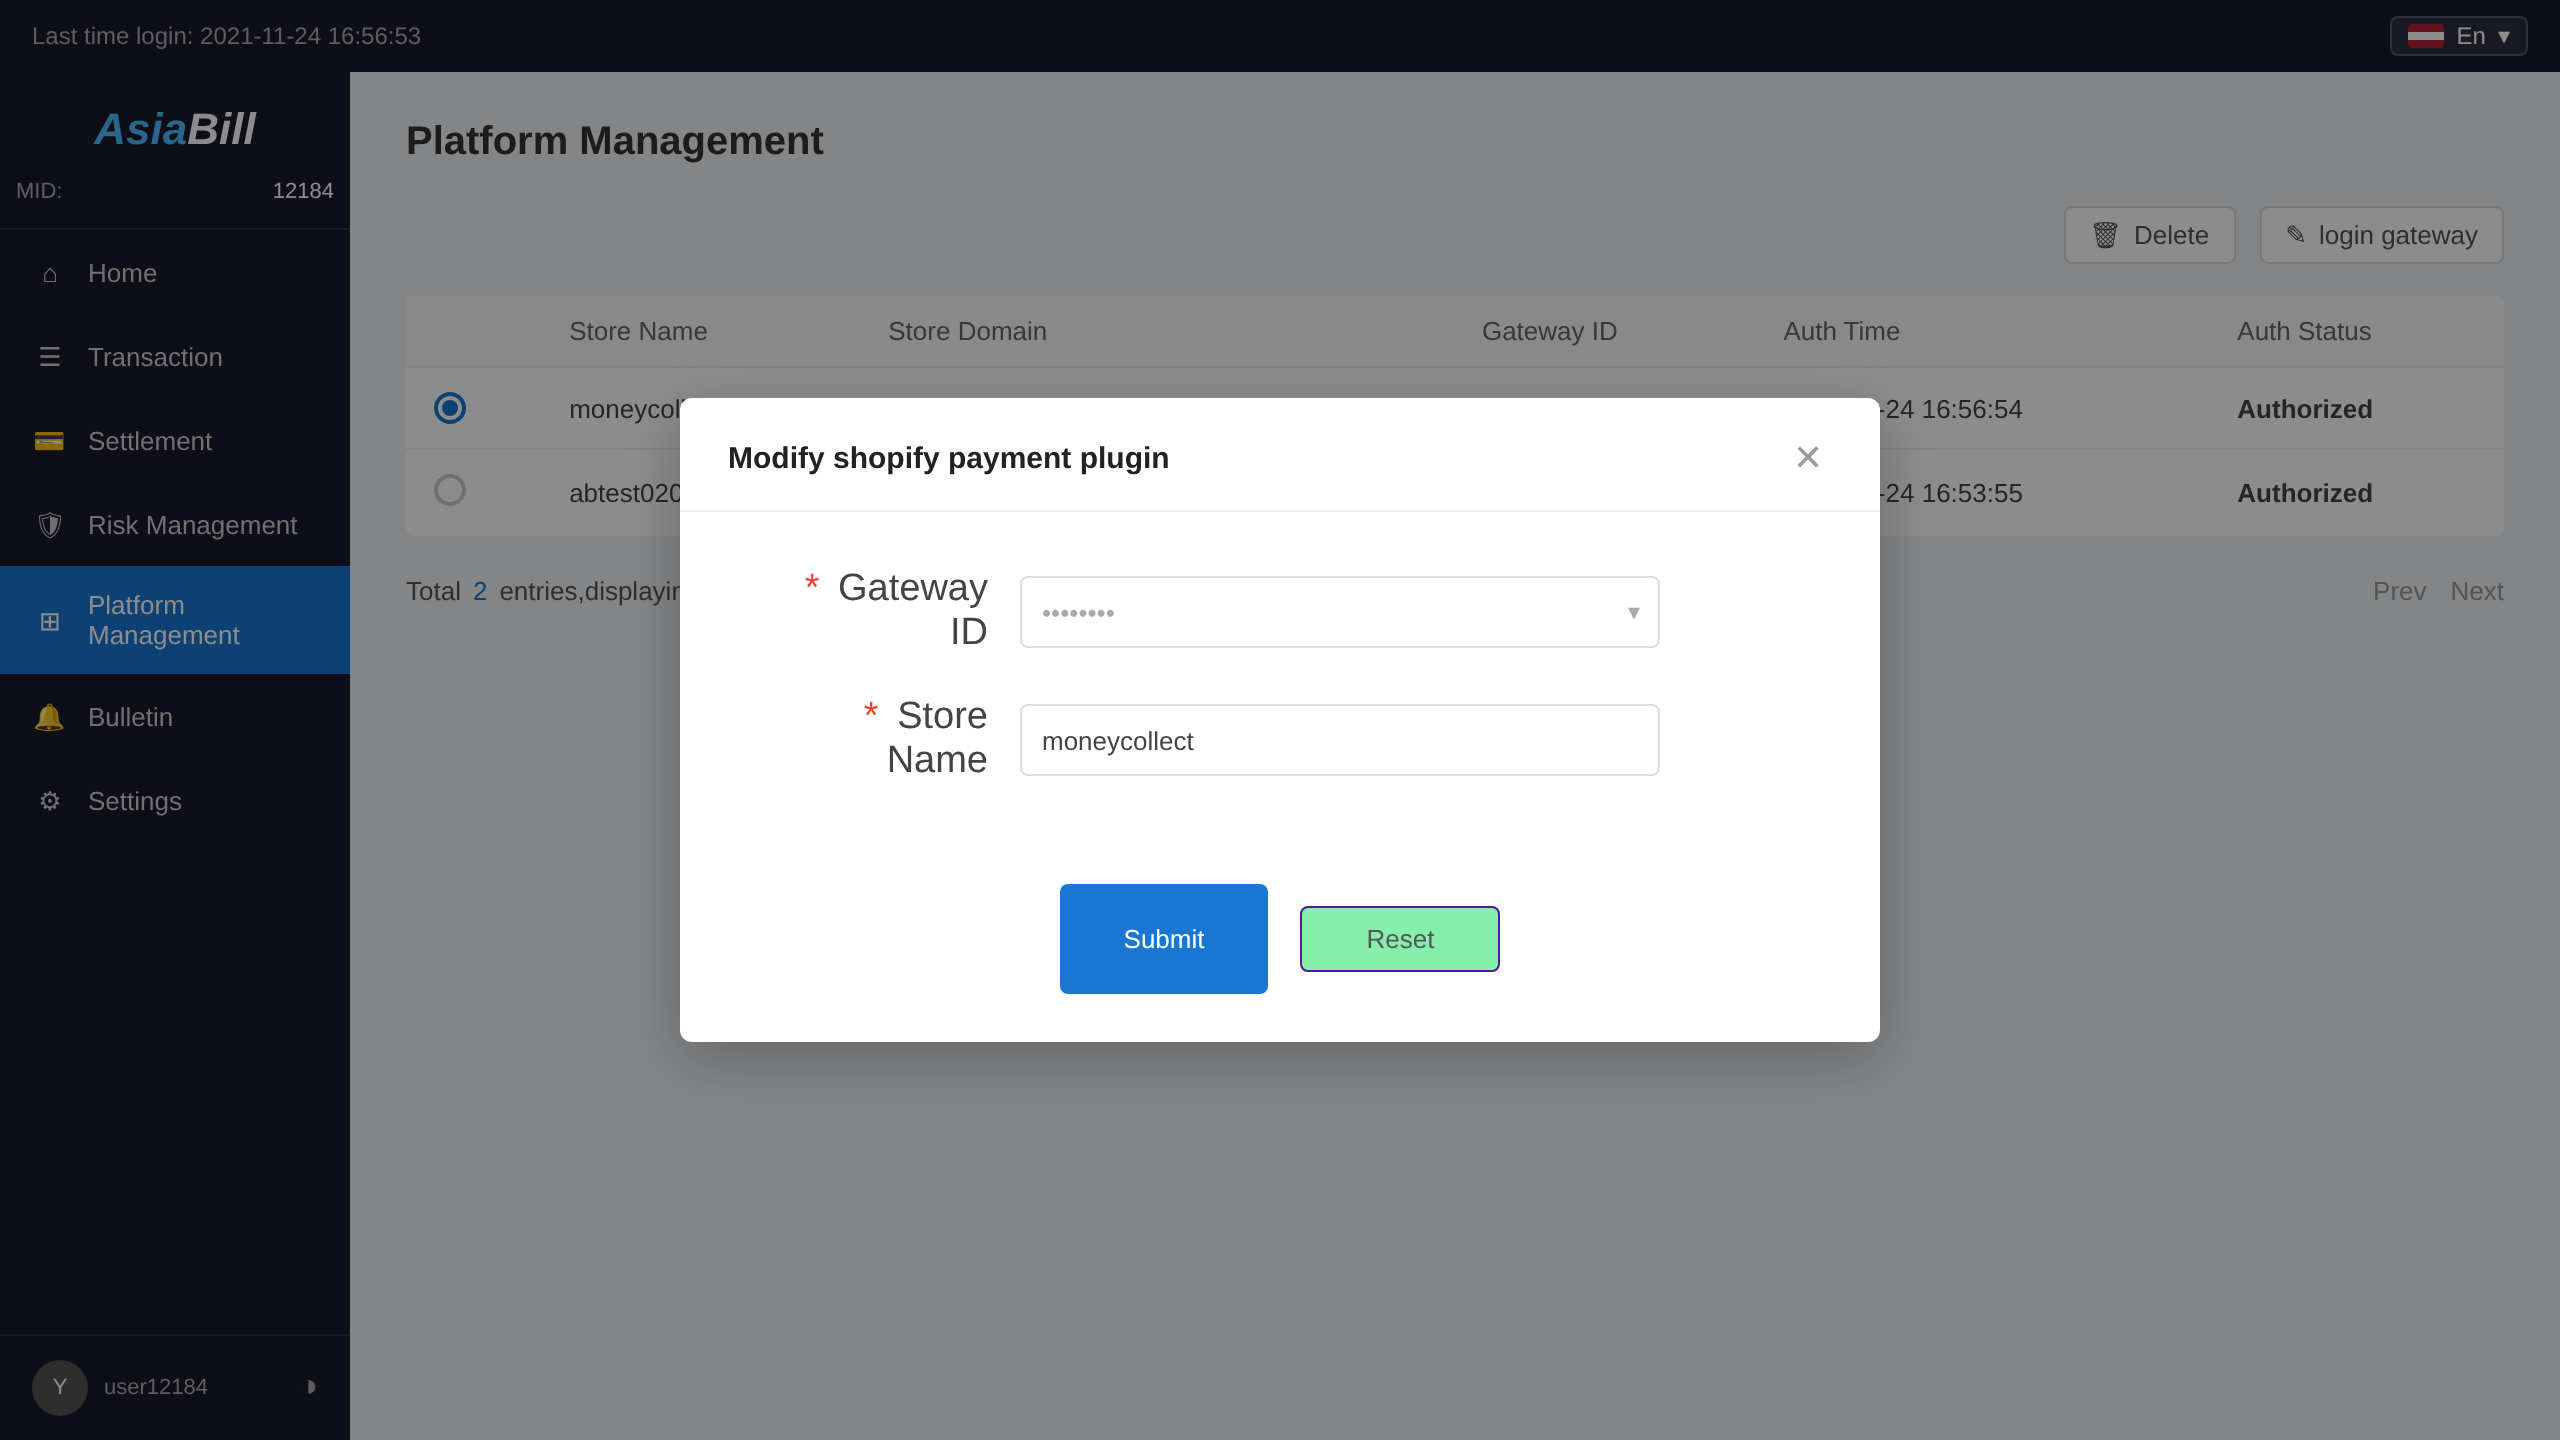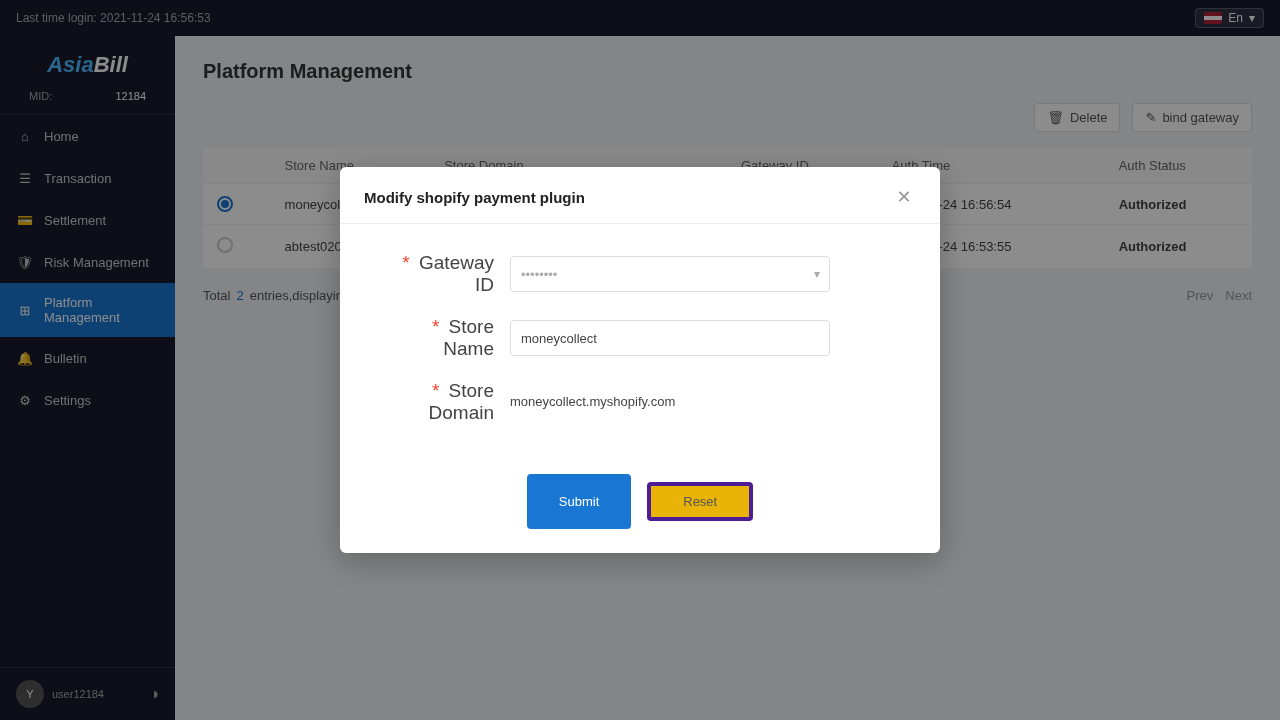--- a/index.html
+++ b/index.html
@@ -65,21 +65,21 @@
       color: #fff;
       font-size: 22px;
       font-weight: bold;
       font-style: italic;
     }
     .logo-text span { color: #4db8ff; }
     .mid-bar {
       display: flex;
       align-items: flex-start;
       justify-content: space-between;
-      padding: 4px 29px 12px;
+      padding: 4px 8px 12px;
       border-bottom: 1px solid rgba(255,255,255,0.1);
     }
     .mid-label { color: #aaa; font-size: 11px; }
     .mid-value { color: #fff; font-size: 11px; }
     .nav-item {
       display: flex;
       align-items: center;
       gap: 10px;
       padding: 12px 16px;
       color: #ccc;
@@ -349,23 +349,23 @@
       background: #1976d2;
       color: #fff;
       border: none;
       border-radius: 4px;
       font-size: 13px;
       cursor: pointer;
       min-width: 90px;
     }
     .btn-reset {
       padding: 8px 32px;
-      background: #eab308;
+      background: #86efac;
       color: #555;
-      border: 4px solid #4c1d95;
+      border: 1px solid #4c1d95;
       border-radius: 4px;
       font-size: 13px;
       cursor: pointer;
       min-width: 90px;
     }
   </style>
 </head>
 <body>
 
 <div class="topbar">
@@ -434,21 +434,21 @@
     <div class="page-title">Platform Management</div>
 
 
     <div class="table-actions">
       <button class="action-btn">
         <span>🗑</span>
         <span>Delete</span>
       </button>
       <button class="action-btn">
         <span>✎</span>
-        <span>bind gateway</span>
+        <span>login gateway</span>
       </button>
     </div>
 
     <table class="data-table">
       <thead>
         <tr>
           <th></th>
           <th>Store Name</th>
           <th>Store Domain</th>
           <th>Gateway ID</th>
@@ -522,27 +522,20 @@
       </div>
 
       <div class="form-row">
         <label class="form-label">
           <span class="required">*</span>
           <span>Store Name</span>
         </label>
         <input class="form-control" type="text" value="moneycollect" style="">
       </div>
 
-      <div class="form-row">
-        <label class="form-label">
-          <span class="required">*</span>
-          <span>Store Domain</span>
-        </label>
-        <span class="form-static">moneycollect.myshopify.com</span>
-      </div>
 
     </div>
     <div class="modal-footer">
       <button class="btn-submit">Submit</button>
       <button class="btn-reset">Reset</button>
     </div>
   </div>
 </div>
 
 </body></html>

